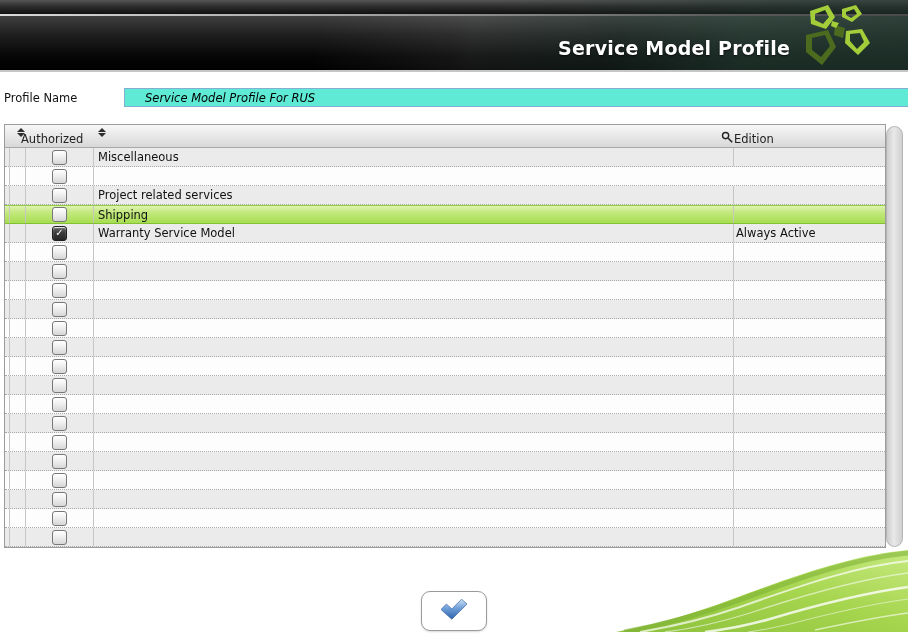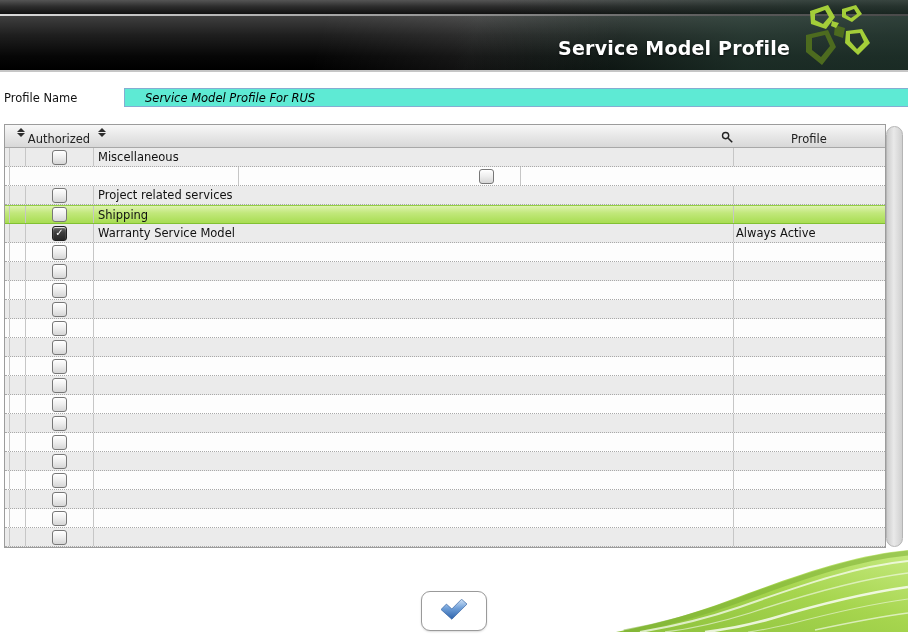--- a/index.html
+++ b/index.html
@@ -54,36 +54,36 @@
   .grid{
     position:absolute;left:4px;top:124px;width:880px;
     border:1px solid #9c9c9c;box-sizing:content-box;background:#fff;
   }
   .grid-head{
     position:relative;height:22px;
     background:linear-gradient(180deg,#f8f8f8 0%,#e9e9e9 45%,#d8d8d8 100%);
     border-bottom:1px solid #a8a8a8;
   }
   .col-label{
-    position:absolute;top:7px;font-size:11.5px;color:#222;text-align:center;white-space:nowrap;
+    position:absolute;top:7px;font-size:11.5px;color:#222;text-align:left;white-space:nowrap;
   }
   .col-authorized{left:16px;width:76px;}
   .col-service{left:90px;width:640px;}
   .col-edition{left:729px;width:150px;}
   .sort-widget{position:absolute;top:3px;width:8px;}
   .sort-widget .tri-up{width:0;height:0;border-left:4px solid transparent;border-right:4px solid transparent;border-bottom:4px solid #2e2e2e;margin-bottom:1px;}
   .sort-widget .tri-down{width:0;height:0;border-left:4px solid transparent;border-right:4px solid transparent;border-top:4px solid #2e2e2e;}
   .sort-1{left:12px;}
   .sort-2{left:93px;}
   .search-icon{position:absolute;left:716px;top:4px;}
 
   .grid-body{position:relative;}
   .grid-row{
     display:flex;height:19px;box-sizing:border-box;
-    border-bottom:1px dotted #a9a9a9;background:#fdfdfd;justify-content:space-between;
+    border-bottom:1px dotted #a9a9a9;background:#fdfdfd;
   }
   .grid-row.even{background:#ebebeb;}
   .grid-row.selected{
     background:linear-gradient(180deg,#def3b0 0%,#c2e87c 40%,#a8dd52 100%);
     border-top:1px solid #94ce44;
     border-bottom:1px solid #82c133;
   }
   .cell{box-sizing:border-box;height:100%;}
   .c0{width:5px;border-right:1px solid #c6c6c6;}
   .c1{width:16px;border-right:1px solid #c6c6c6;}
@@ -163,21 +163,21 @@
       <div class="tri-up"></div>
         <div class="tri-down"></div>
     </div>
     <div class="col-label col-authorized">Authorized</div>
     <div class="search-icon">
       <svg width="13" height="13" viewBox="0 0 13 13">
         <circle cx="4.6" cy="4.6" r="3.1" fill="none" stroke="#222" stroke-width="1.4"></circle>
         <line x1="7.2" y1="7.2" x2="11.2" y2="11.2" stroke="#222" stroke-width="1.6"></line>
       </svg>
     </div>
-    <div class="col-label col-edition">Profile</div>
+    <div class="col-label col-edition">Edition</div>
   </div>
   <div class="grid-body">
       <div class="grid-row even">
     <div class="cell c0"></div>
     <div class="cell c1"></div>
     <div class="cell c2">
       <span class="checkbox"></span>
     </div>
     <div class="cell c3">Miscellaneous</div>
     <div class="cell c4"></div>

